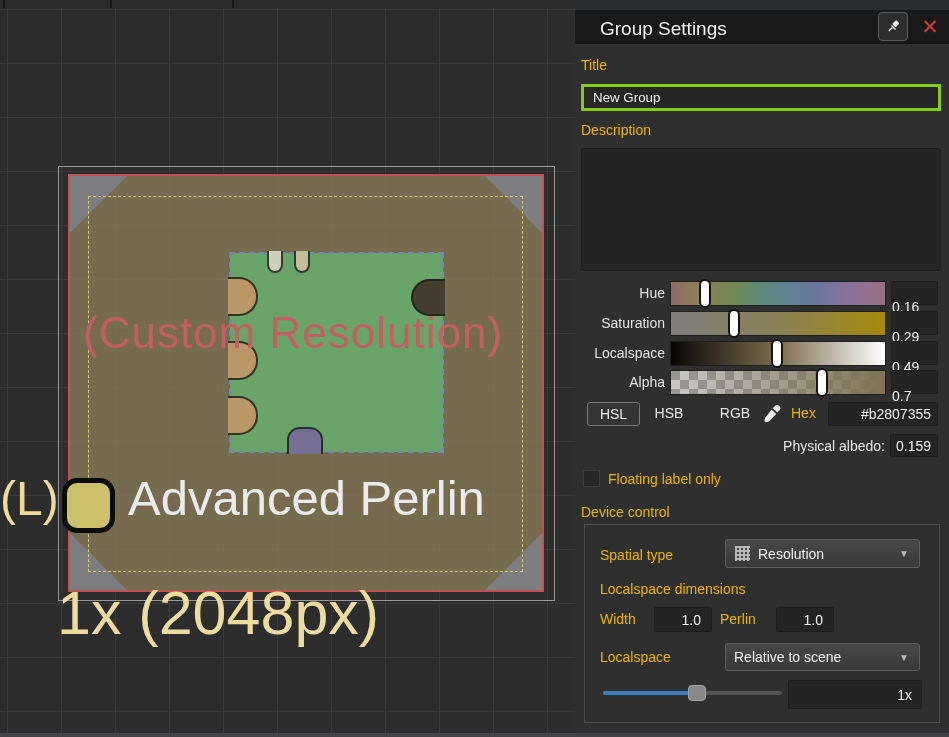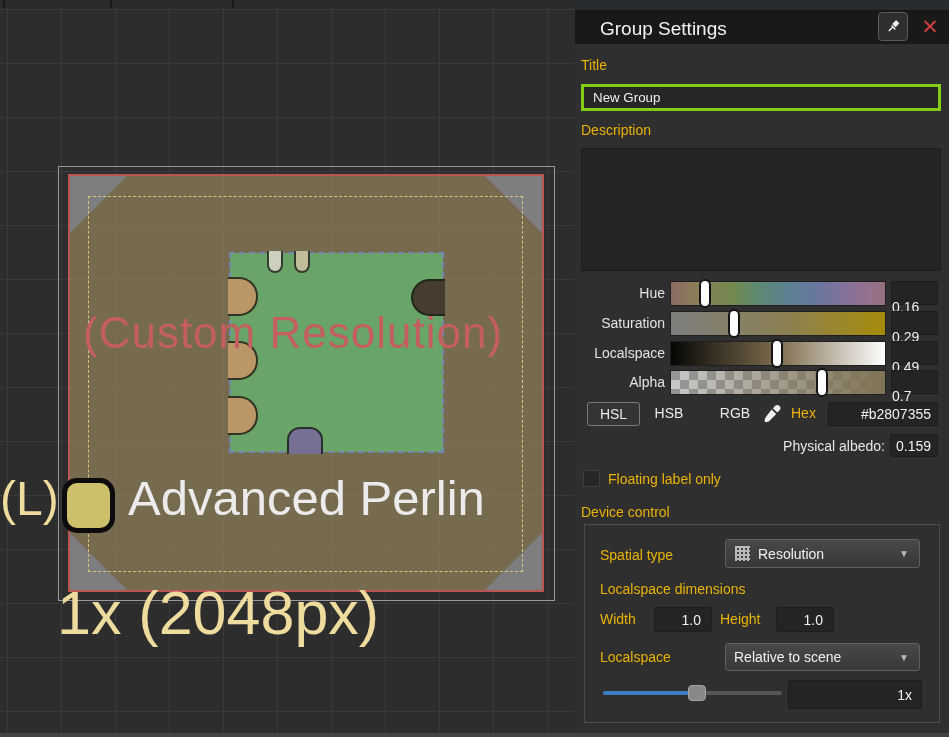--- a/index.html
+++ b/index.html
@@ -255,21 +255,21 @@
     <div class="dropdown" style="left:150px; top:539px;">
       <span class="grid-ico"></span>
       <span class="dd-text">Resolution</span>
       <span class="caret">▼</span>
     </div>
 
     <div class="lbl" style="left:25px; top:581px;">Localspace dimensions</div>
 
     <div class="lbl" style="left:25px; top:611px;">Width</div>
     <span class="numbox darkbox" style="left:79px; top:607px; width:58px;">1.0</span>
-    <div class="lbl" style="left:145px; top:611px;">Height</div>
+    <div class="lbl" style="left:145px; top:611px;">Perlin</div>
     <span class="numbox darkbox" style="left:201px; top:607px; width:58px;">1.0</span>
 
     <div class="lbl" style="left:25px; top:649px;">Localspace</div>
     <div class="dropdown" style="left:150px; top:643px; height:28px;">
       <span class="dd-text">Relative to scene</span>
       <span class="caret">▼</span>
     </div>
 
     <div class="res-slider-track">
       <div class="res-slider-fill"></div>

